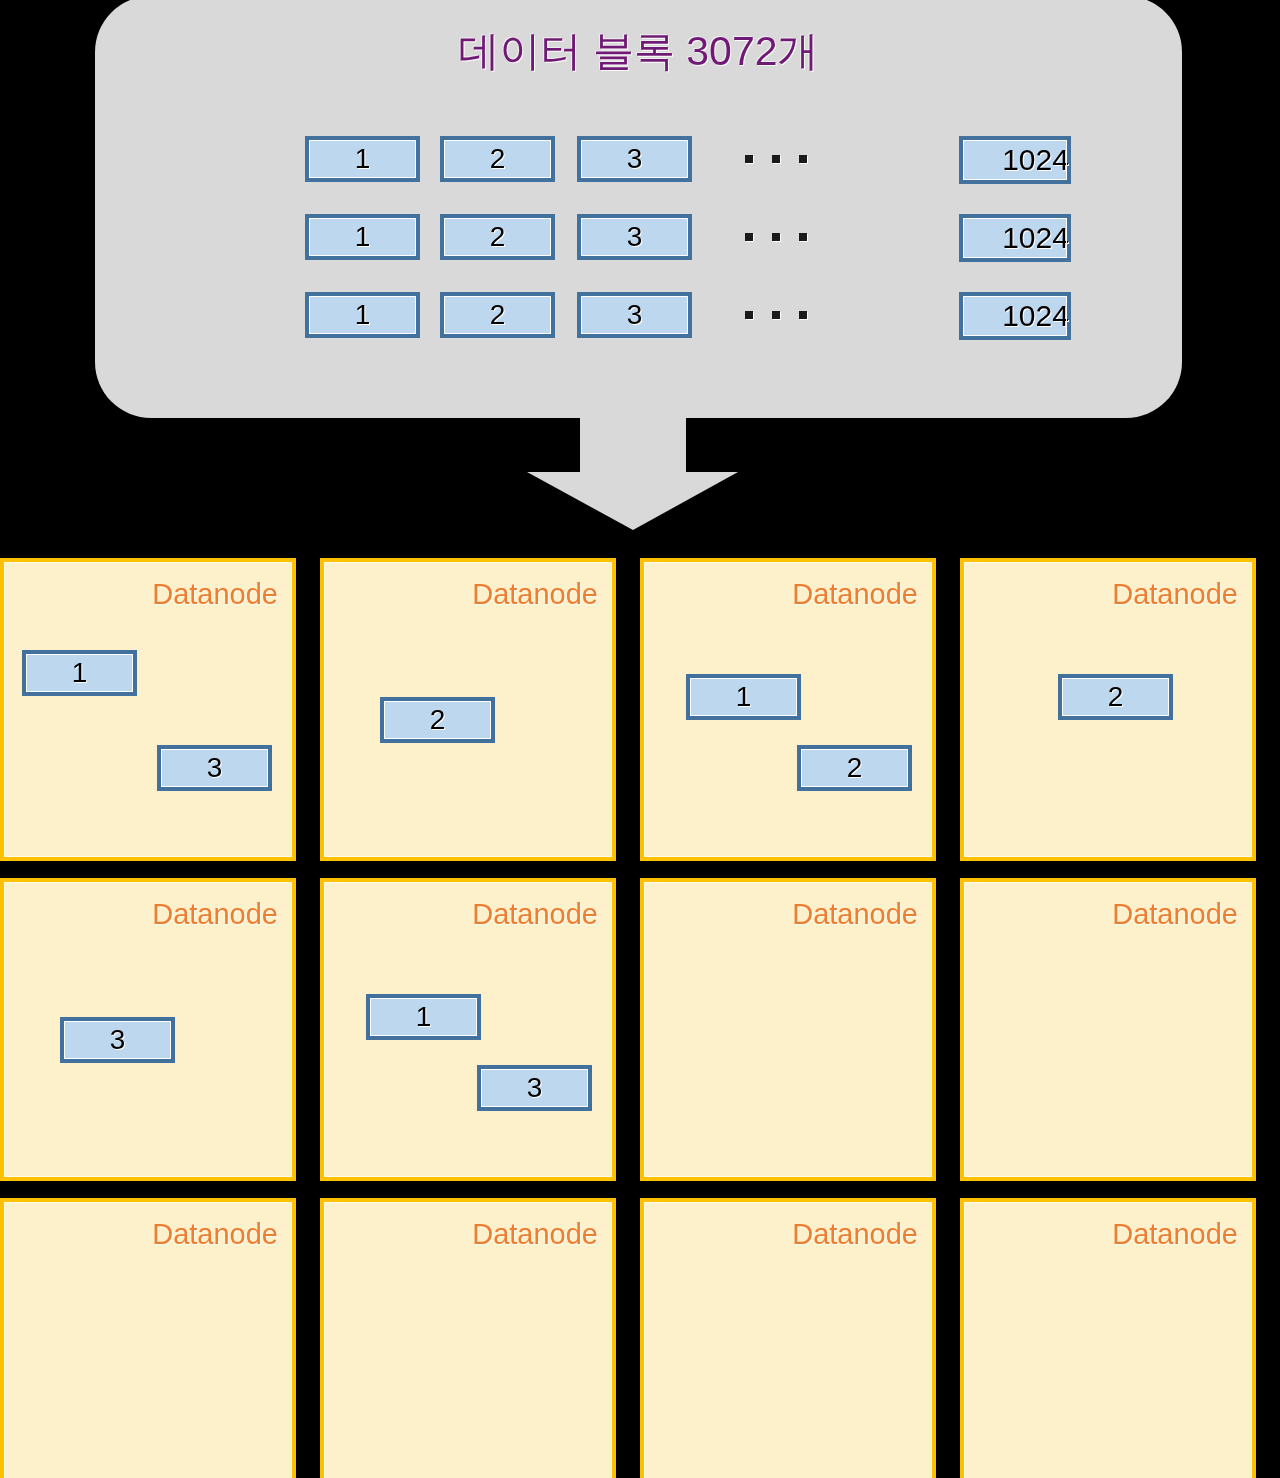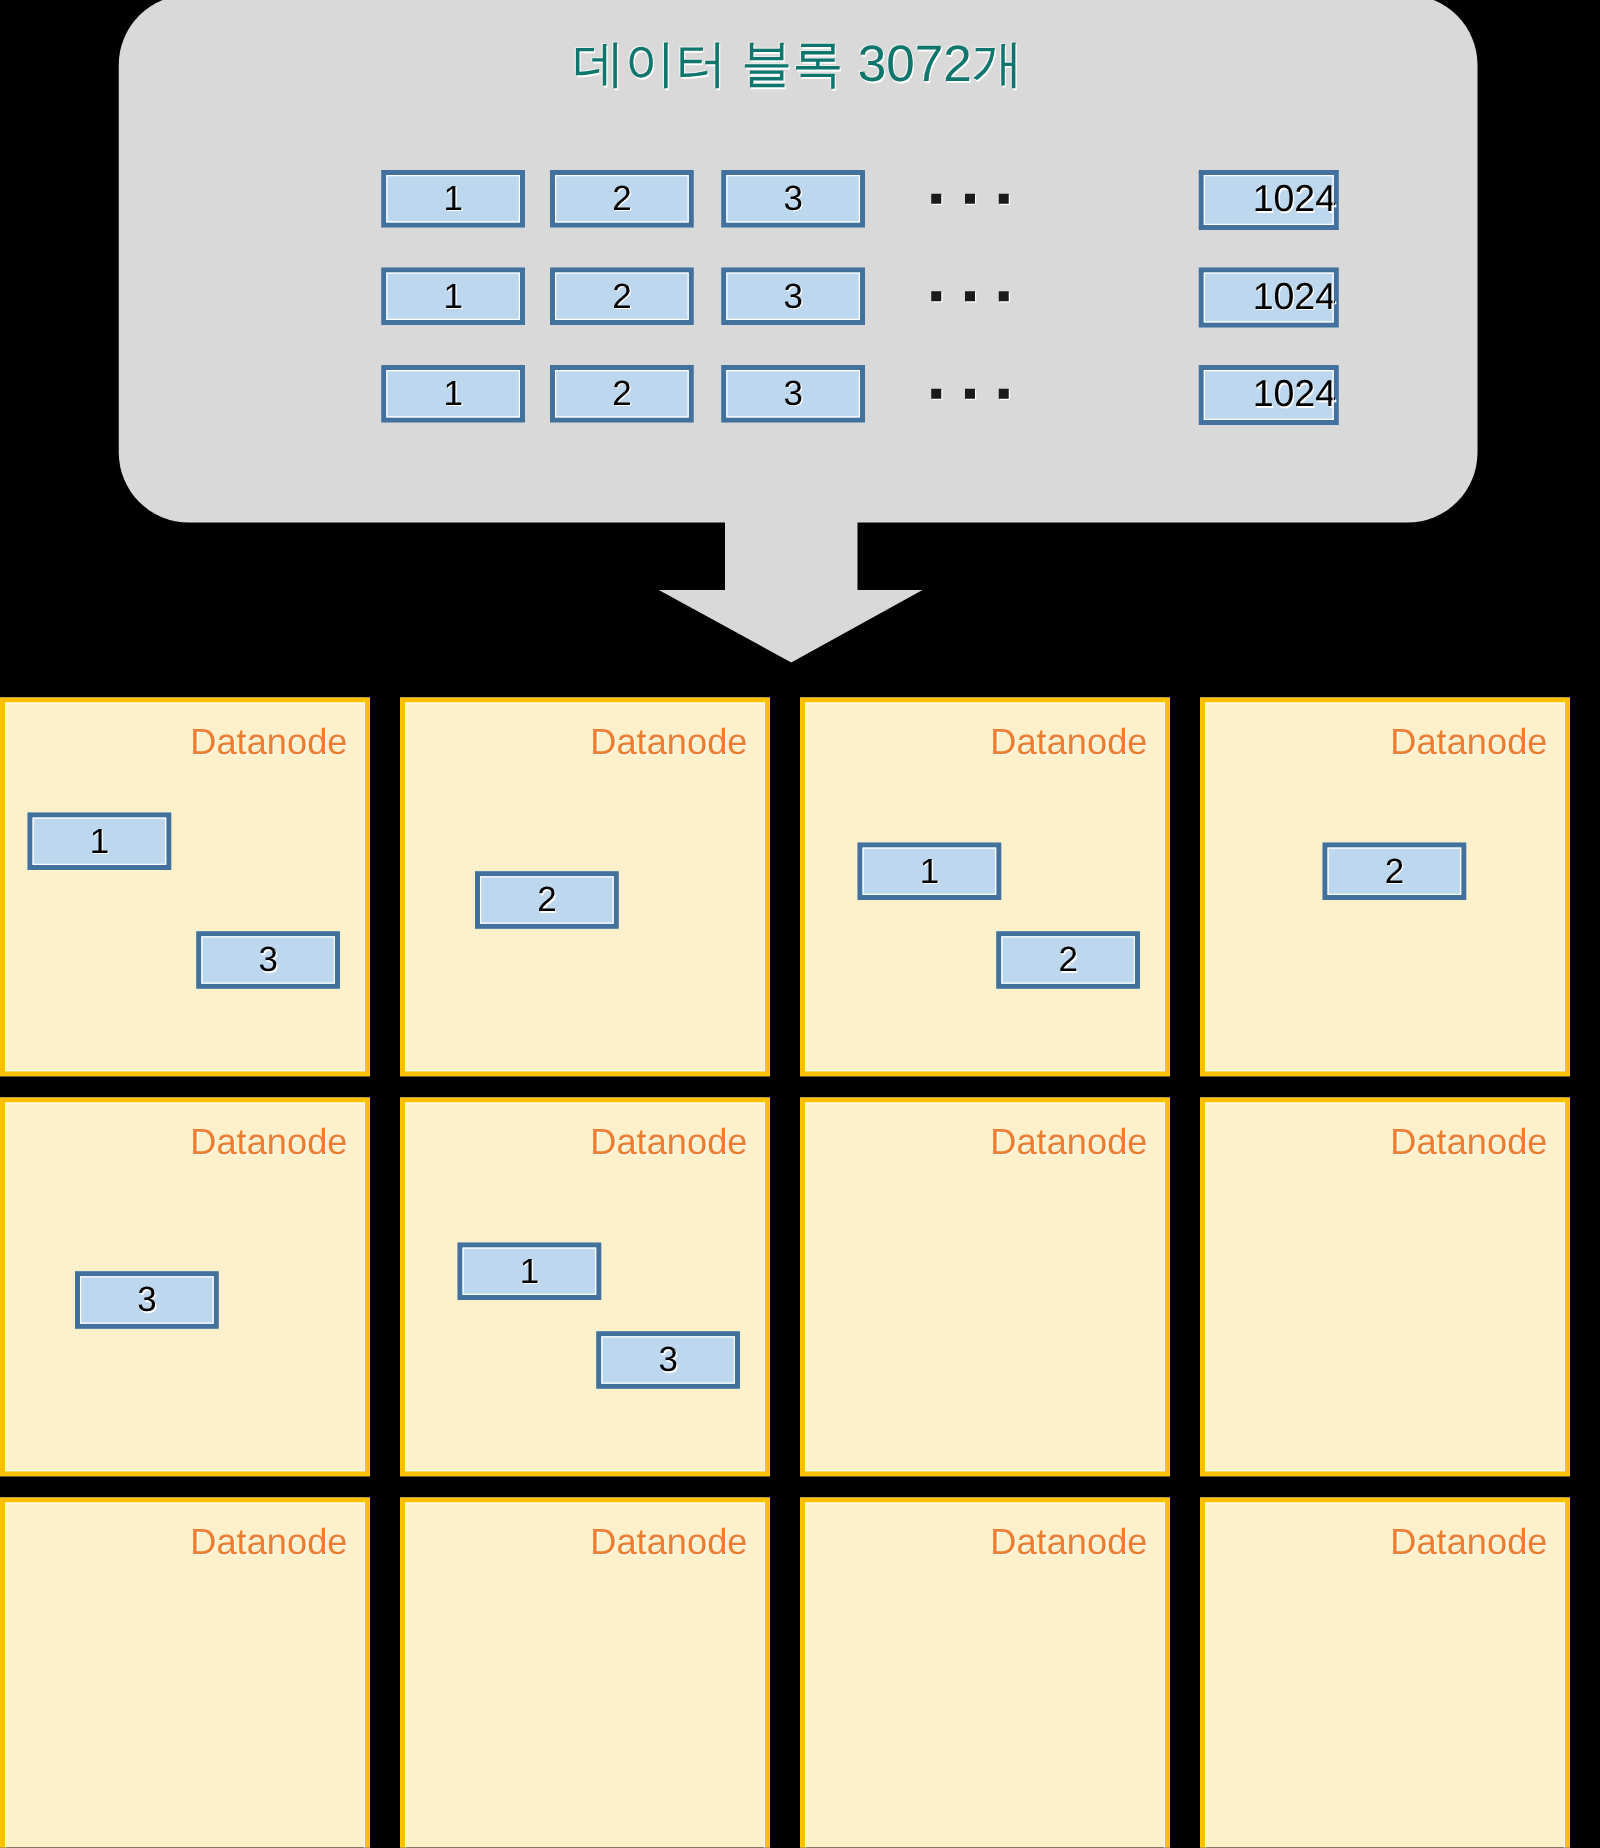--- a/index.html
+++ b/index.html
@@ -28,21 +28,21 @@
     border-radius: 56px;
   }
   #source-title {
     position: absolute;
     left: 0;
     top: 28px;
     width: 1087px;
     text-align: center;
     font-size: 41px;
     line-height: 54px;
-    color: #0f766e;
+    color: #701a75;
     text-shadow: 1px 1px 0 #ffffff, -1px -1px 0 rgba(255,255,255,.55);
     white-space: nowrap;
   }
 
   #block-grid {
     position: absolute;
     left: 0;
     top: 140px;
     width: 1087px;
   }

